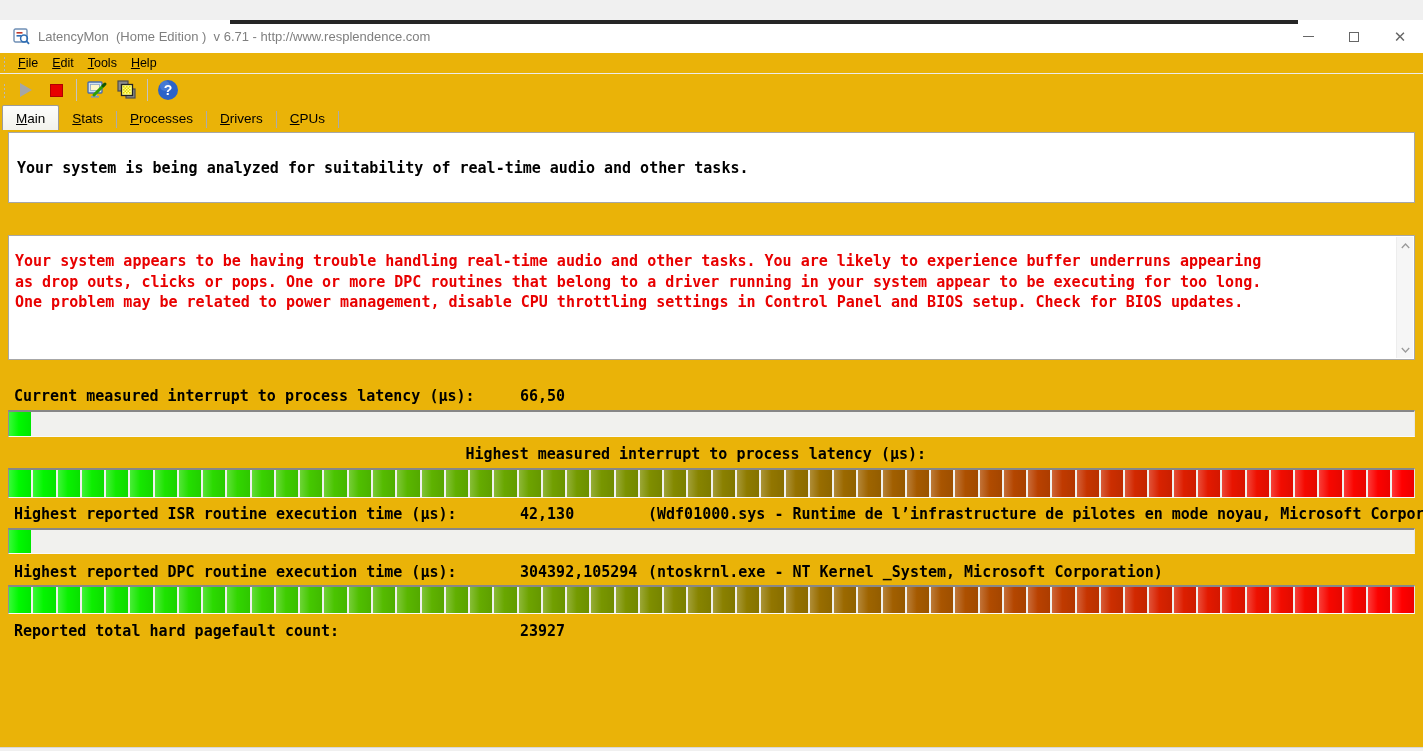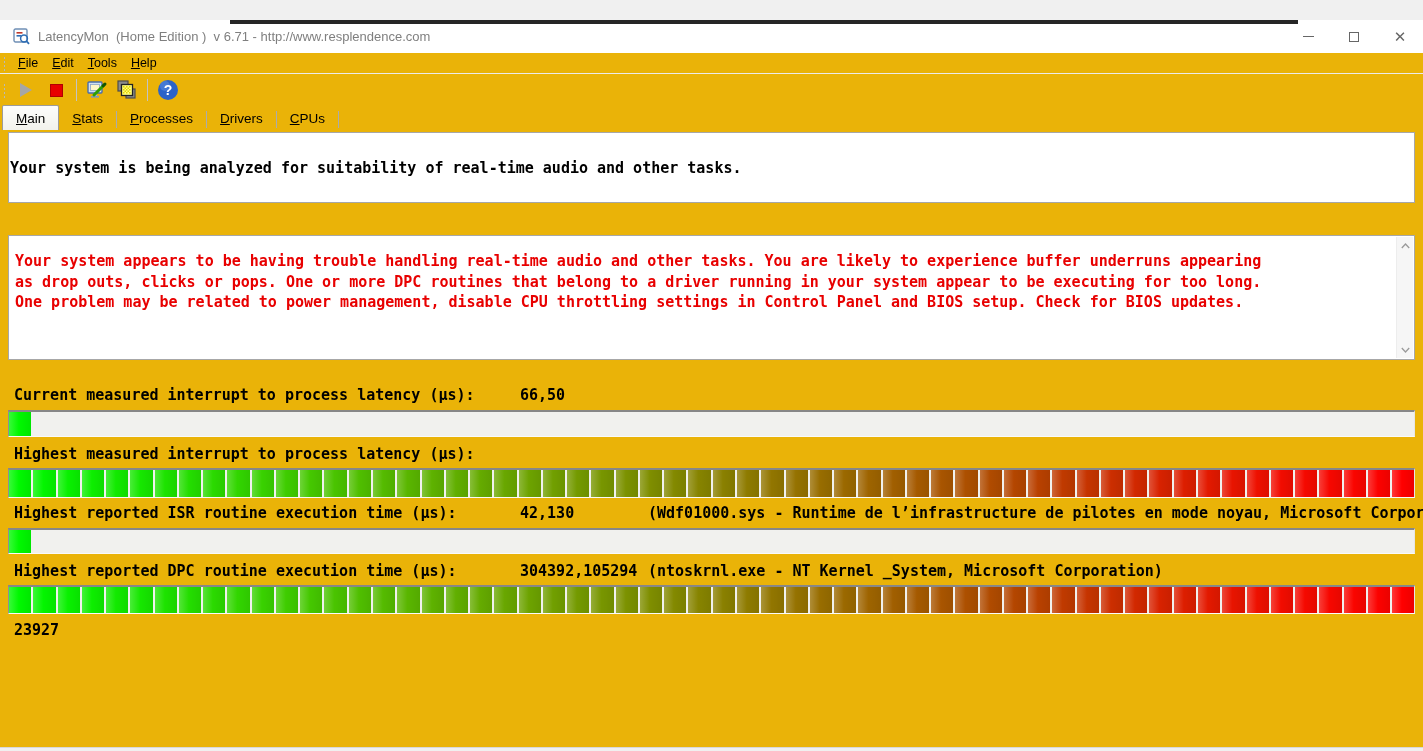--- a/index.html
+++ b/index.html
@@ -34,33 +34,33 @@
 
   
   .tabbar { position:absolute; top:85px; left:2px; height:25px; display:flex; align-items:flex-end; }
   .tab { height:22px; padding:3px 13px 0 13px; font-size:13.5px; color:#000; white-space:nowrap; }
   .tab u { text-decoration:underline; }
   .tab.active { height:25px; padding-top:5px; background:linear-gradient(#fdfdfc,#f2f2ec); border:1px solid #9c9c9c; border-bottom:none; border-radius:2px 2px 0 0; }
   .tab-sep { width:1px; height:17px; background:#ababab; margin-bottom:2px; }
 
   
   .panel { position:absolute; left:8px; right:8px; background:#ffffff; border:1px solid #a7a7a7; }
-  .panel-info { top:112px; height:71px; padding:26px 0 0 1px; }
+  .panel-info { top:112px; height:71px; padding:26px 0 0 8px; }
   .mono { font-family:"DejaVu Sans Mono", monospace; font-weight:bold; font-size:15px; color:#000; white-space:pre; }
   .info-line2 { margin-top:11px; }
   .inline-label { display:inline-block; width:507px; }
 
   .panel-warning { top:215px; height:125px; padding:15px 34px 0 6px; }
   .warning-text { font-family:"DejaVu Sans Mono", monospace; font-weight:bold; font-size:15px; line-height:20.5px; width:1260px; }
   .vscroll { position:absolute; top:1px; bottom:1px; right:1px; width:17px; background:#f6f6f6; border-left:1px solid #ededed; }
   .vs-arrow { position:absolute; left:0; width:17px; height:17px; display:flex; align-items:center; justify-content:center; }
   .vs-up { top:0; } .vs-down { bottom:0; }
 
   
-  .mrow { position:absolute; left:14px; right:0; height:19px; display:flex; overflow:hidden; }
+  .mrow { position:absolute; left:14px; right:0; height:19px; display:flex; overflow:hidden;align-items:center; }
   .mrow .lbl { flex:none; width:506px; }
   .mrow .val { flex:none; width:128px; }
   .mrow .inf { flex:1; overflow:hidden; }
   .r1 { top:366px; } .r2 { top:425px;flex-direction:column; } .r3 { top:484px; } .r4 { top:542px; } .r5 { top:601px; }
 
   
   .meter { position:absolute; left:8px; right:8px; background:#f1f1ee;
            border-top:2px solid #878787; border-left:1px solid #919191;
            border-right:1px solid #e6e6e6; border-bottom:1px solid #fafafa;
            display:flex; gap:2px; overflow:hidden; }
@@ -441,20 +441,20 @@
       <div class="seg on" style="background-color: rgb(238, 16, 0);"></div>
       <div class="seg on" style="background-color: rgb(242, 12, 0);"></div>
       <div class="seg on" style="background-color: rgb(245, 9, 0);"></div>
       <div class="seg on" style="background-color: rgb(247, 7, 0);"></div>
       <div class="seg on" style="background-color: rgb(250, 5, 0);"></div>
       <div class="seg on" style="background-color: rgb(252, 2, 0);"></div>
       <div class="seg on" style="background-color: rgb(255, 0, 0);"></div>
     </div>
 
   <div class="mrow mono r5">
-    <span class="val">23927</span><span class="inf"></span>
+    <span class="lbl">Reported total hard pagefault count:</span><span class="val">23927</span><span class="inf"></span>
   </div>
 
   <div class="statusbar">
     <span>Time running: 1:23:46  (h:mm:ss)</span>
   </div>
 
 </div>
 
 </body></html>

